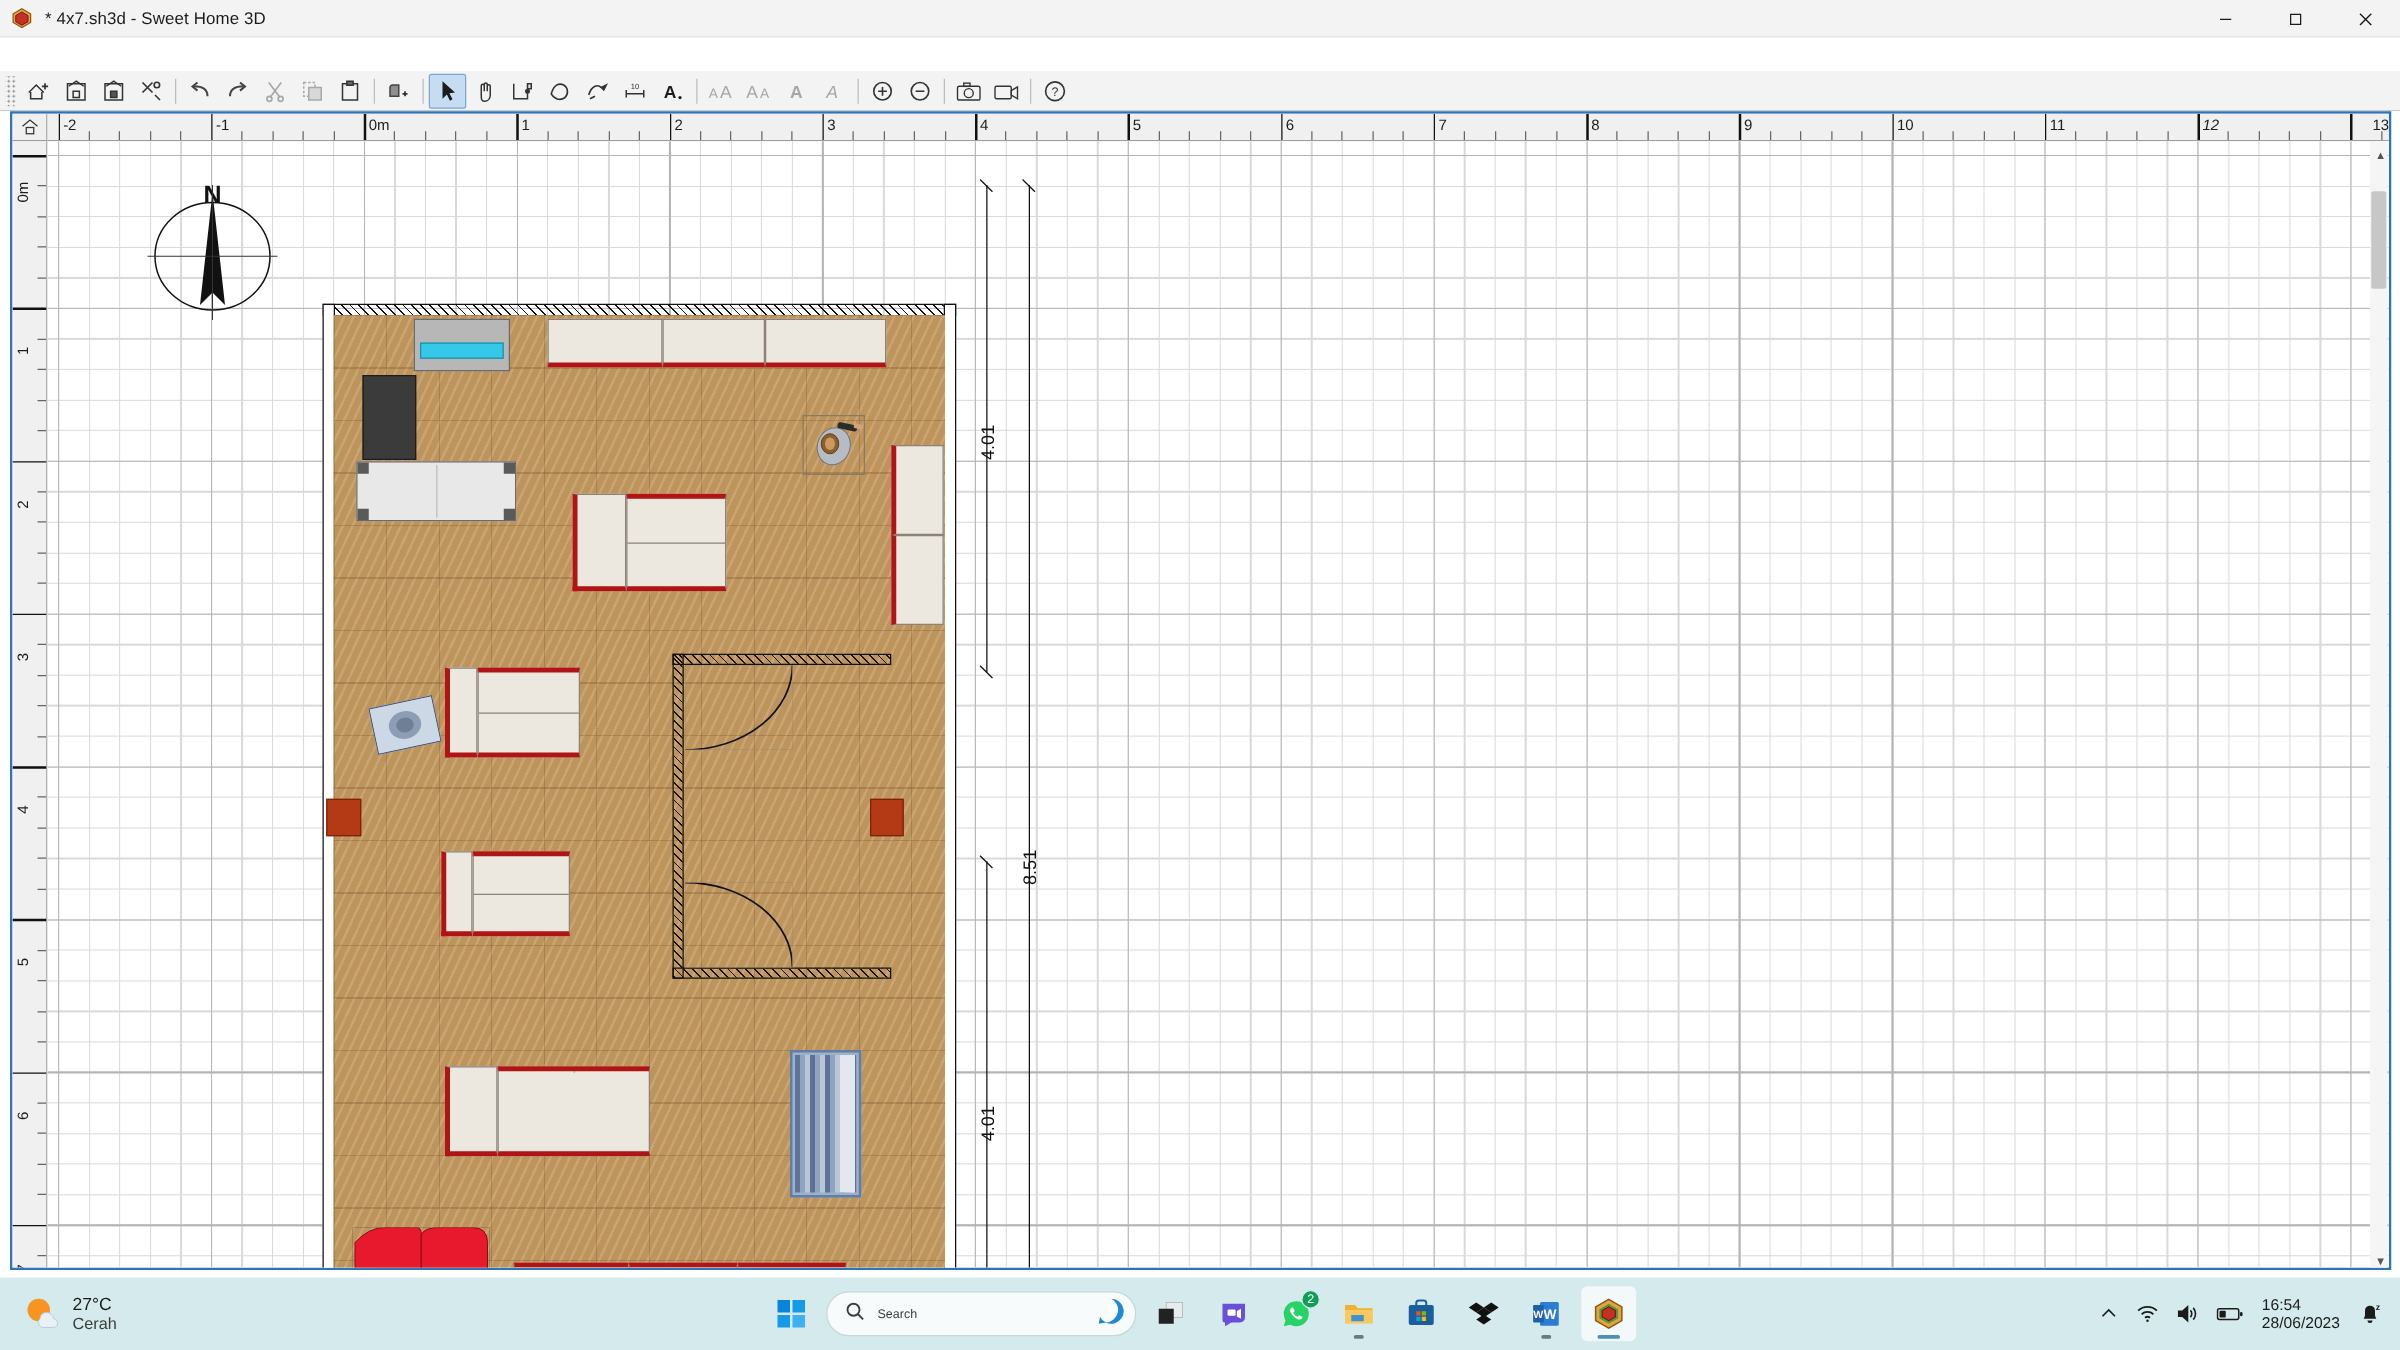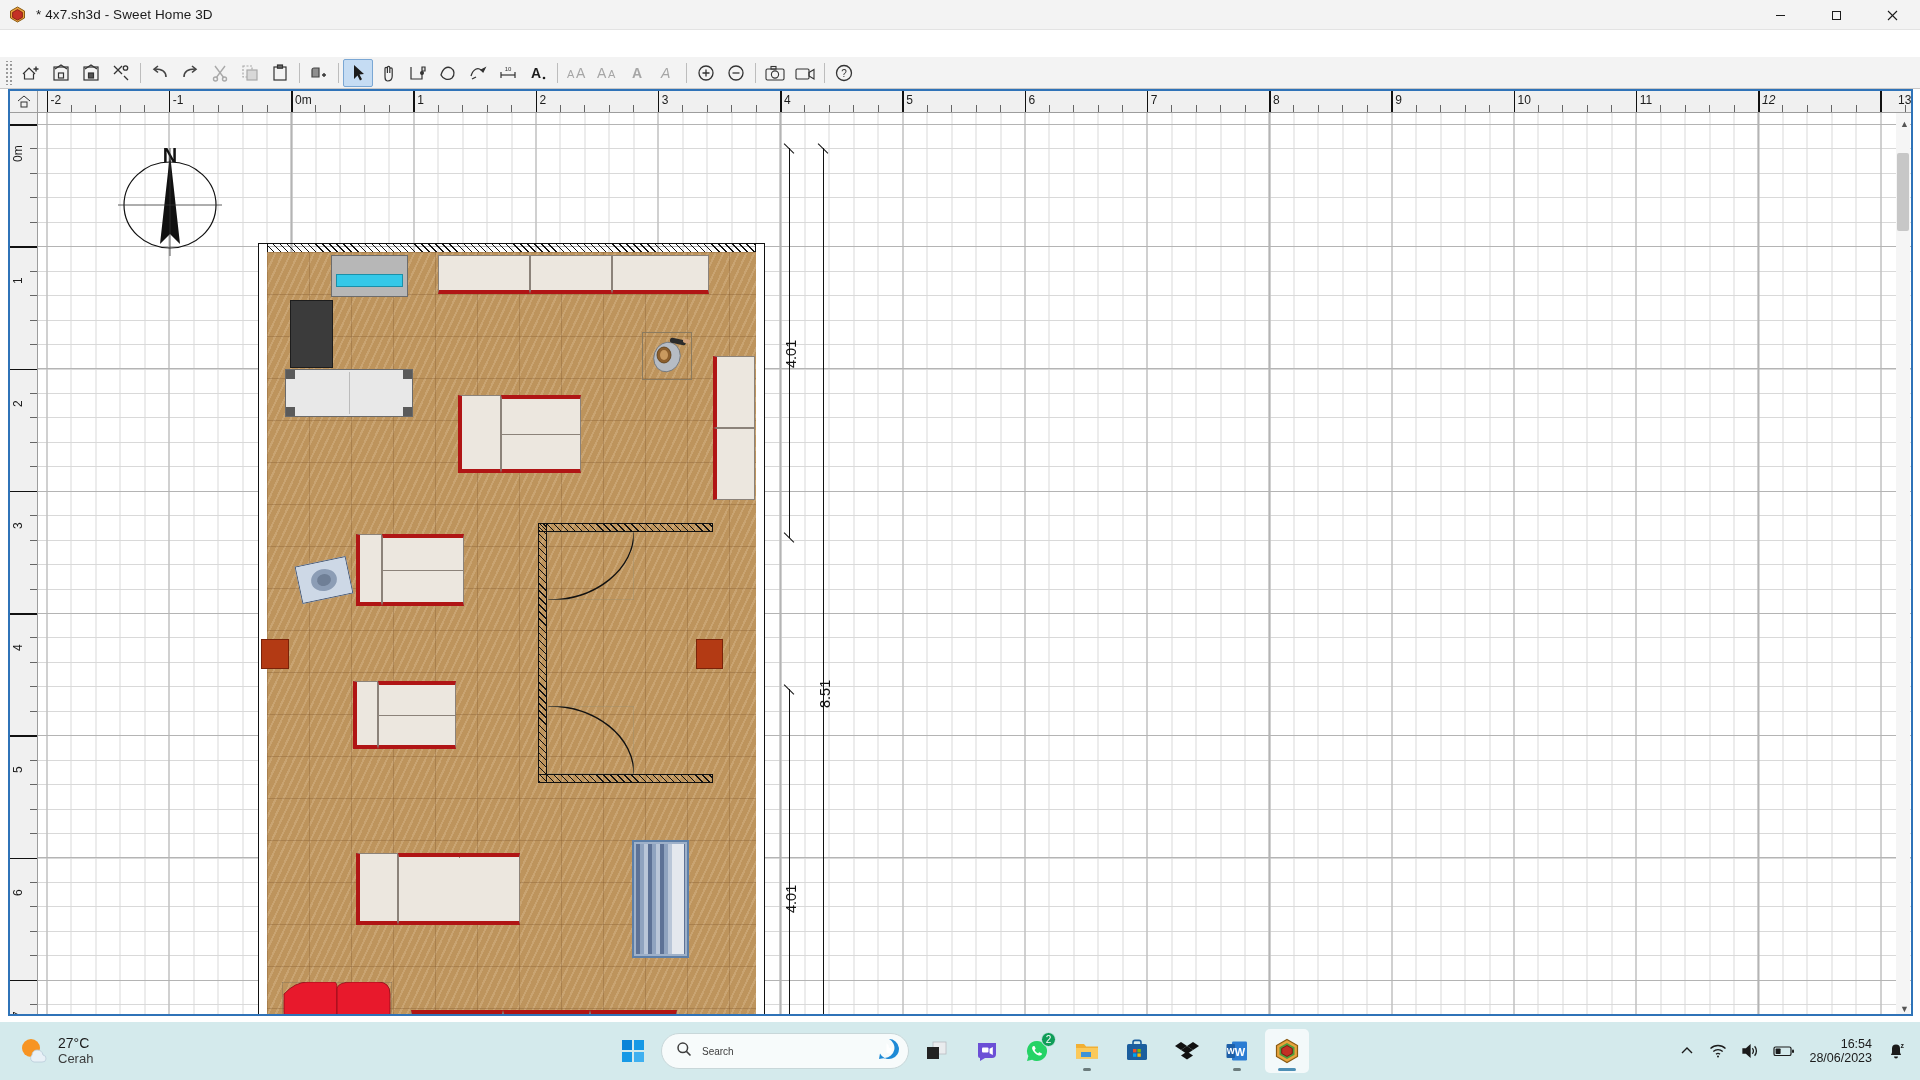--- a/index.html
+++ b/index.html
@@ -185,21 +185,21 @@
     position: absolute; top: 3px; right: 3px; min-width: 15px; height: 15px;
     background: #0f9d58; color: #fff; font-size: 10px; border-radius: 8px;
     display: flex; align-items: center; justify-content: center; padding: 0 3px;
     border: 1.5px solid #d4eaec;
   }
   .tray {
     position: absolute; right: 0; height: 58px; display: flex; align-items: center;
     padding-right: 14px; gap: 14px;
   }
   .tray-ico { display: flex; align-items: center; justify-content: center; }
-  .clock { text-align: right; line-height: 1.15; font-size: 12.5px; color: #1b1b1b; }
+  .clock { line-height: 1.15; font-size: 12.5px; color: #1b1b1b; }
 </style>
 </head>
 <body>
 
 <div id="app">
 
   <div class="titlebar">
     <span class="title-icon">
       <svg width="17" height="17" viewBox="0 0 17 17">
         <polygon points="8.5,1 15.5,5 15.5,12 8.5,16 1.5,12 1.5,5" fill="#e8a33d" stroke="#8a5a12" stroke-width="1"></polygon>

